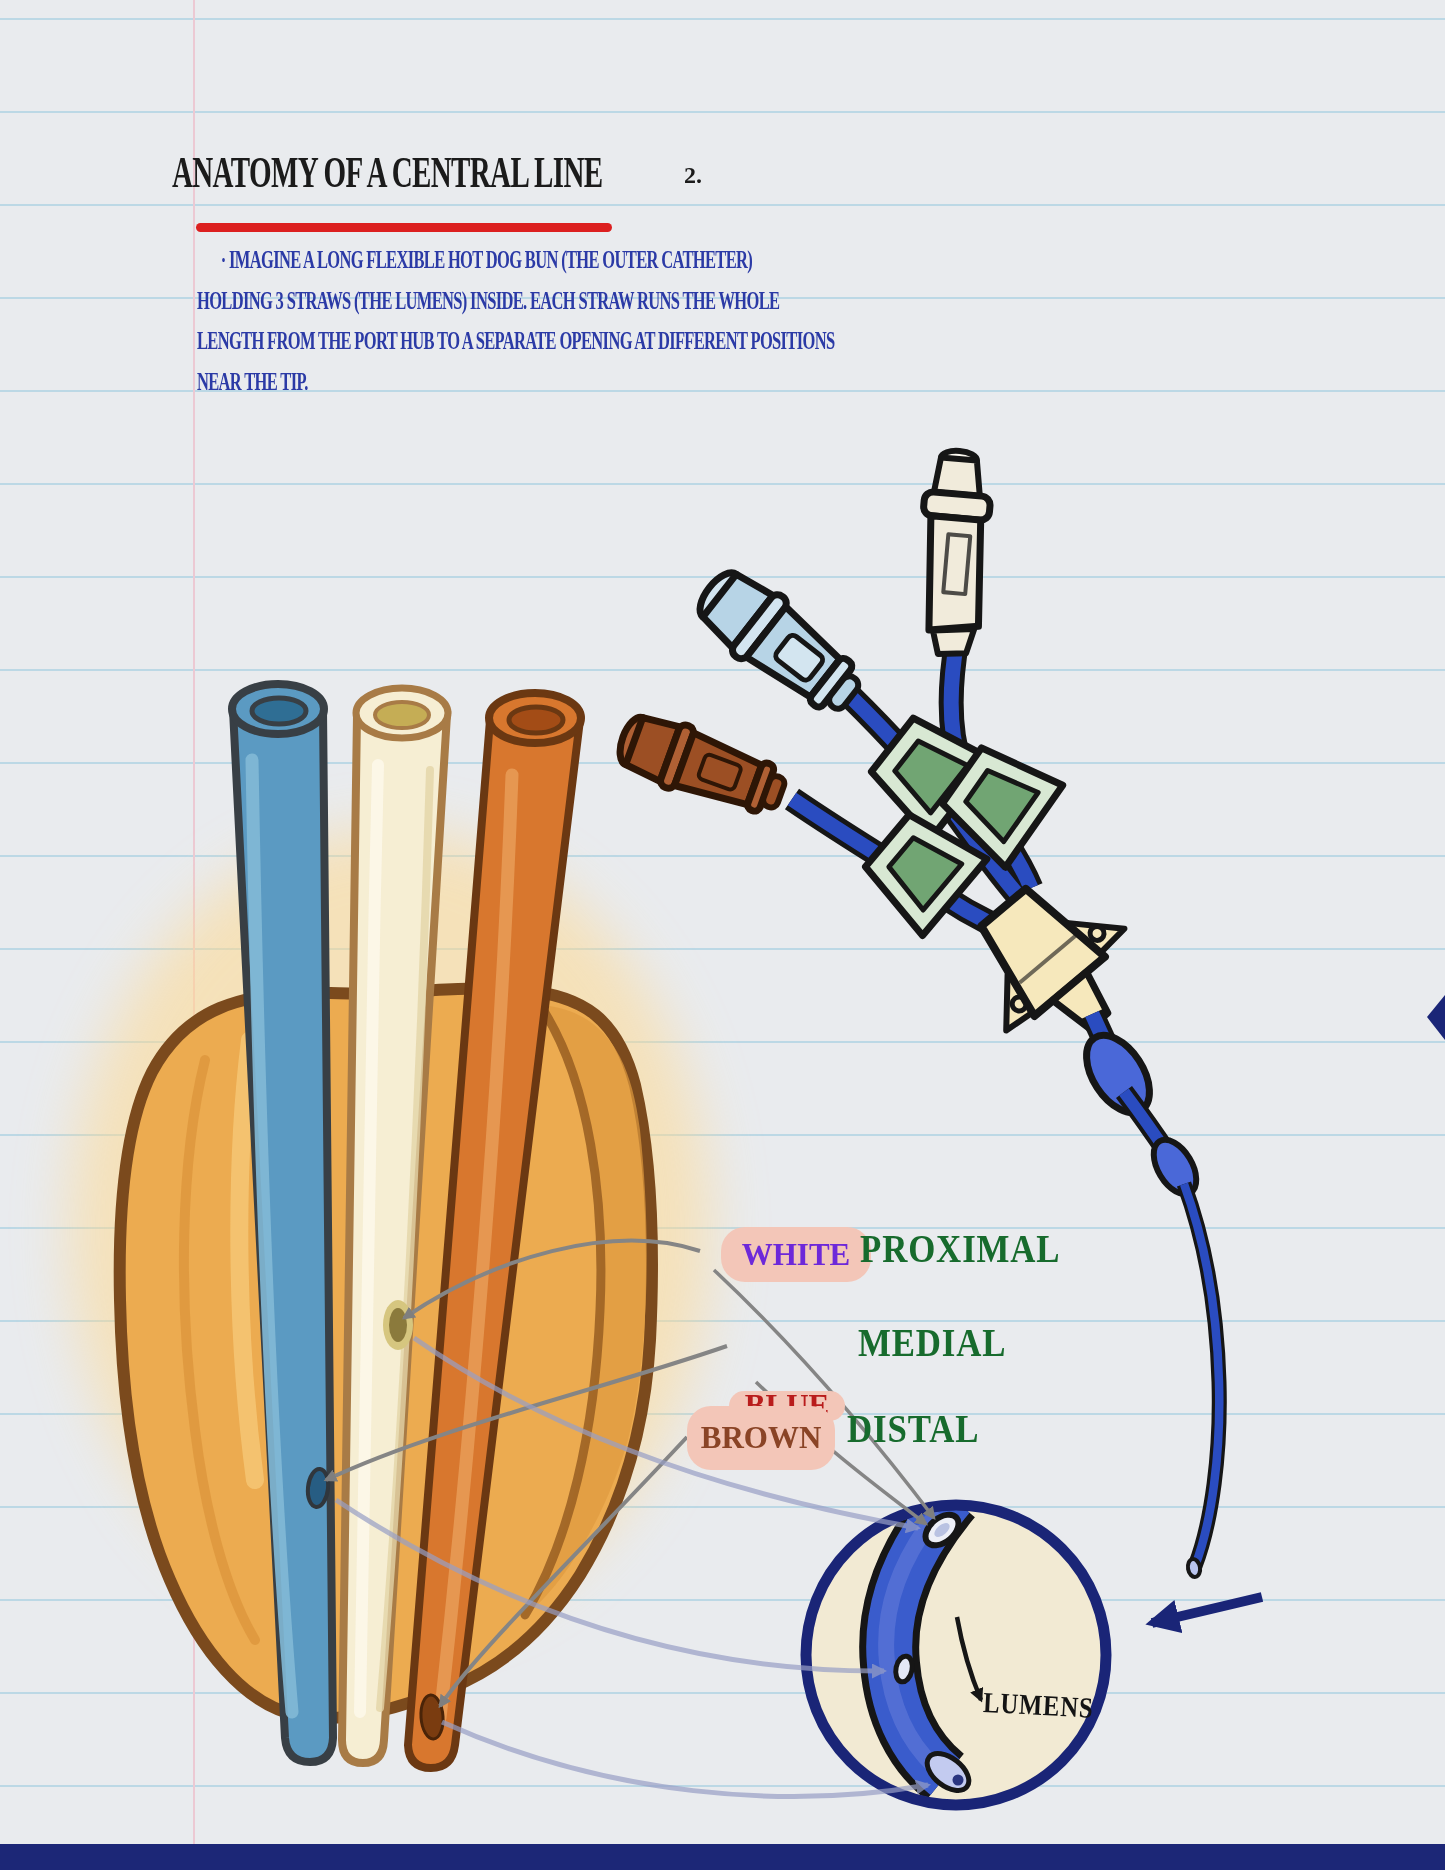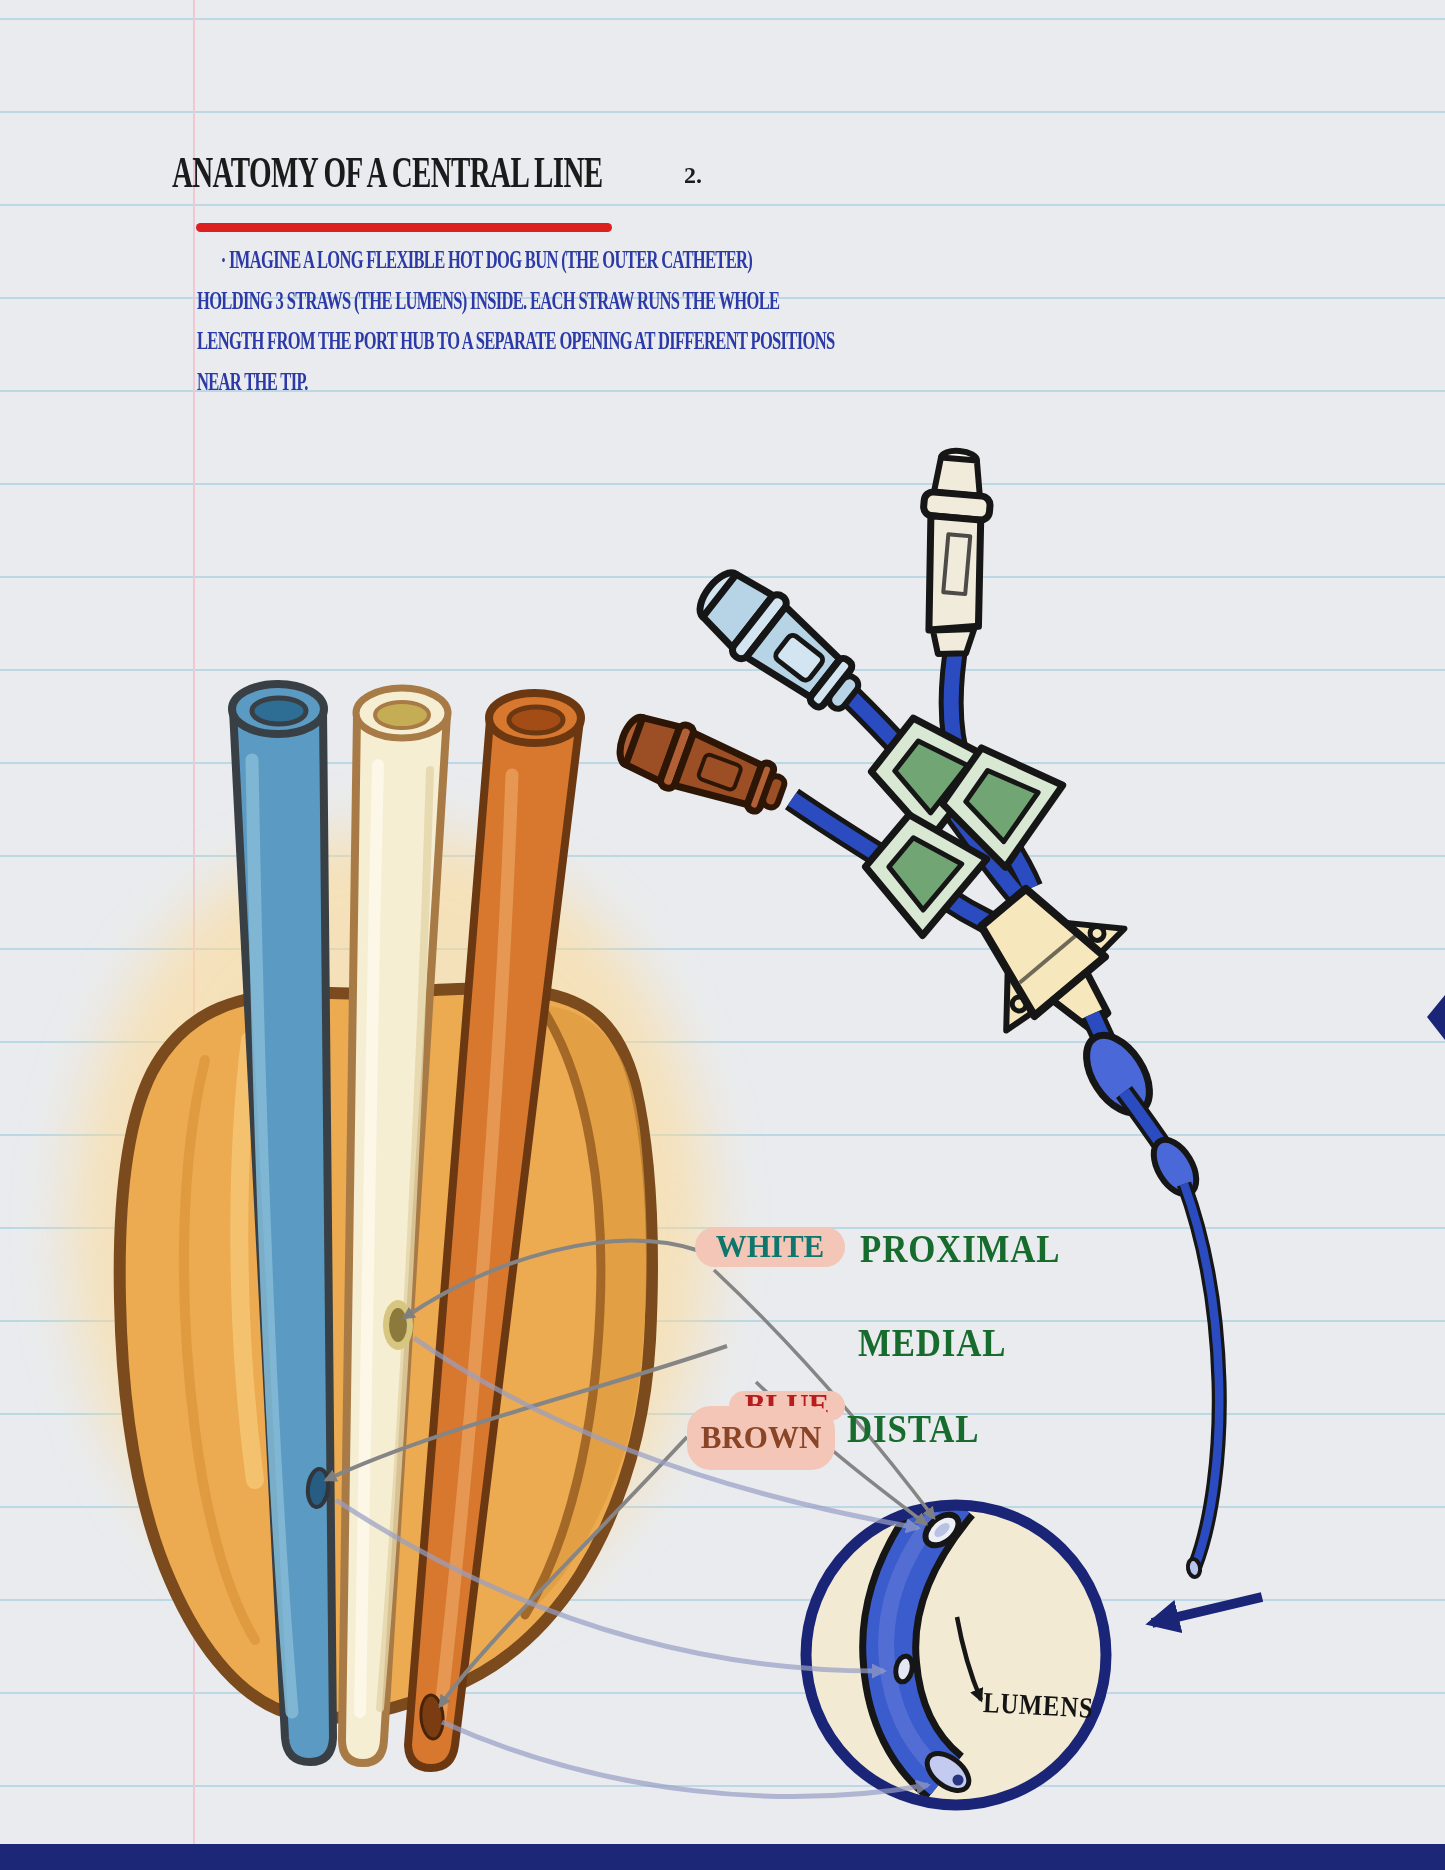--- a/index.html
+++ b/index.html
@@ -14,21 +14,21 @@
   .txt{z-index:3;}
   .title{left:172px;top:147px;font-size:44px;font-weight:bold;color:#1b1b1b;
     letter-spacing:-1px;transform:scaleX(.66);transform-origin:left top;white-space:nowrap;}
   .pagenum{left:684px;top:162px;font-size:24px;font-weight:bold;color:#1b1b1b;}
   .title-underline{left:196px;top:223px;width:416px;height:9px;background:#dc1f1f;border-radius:5px;z-index:3;}
   .para{left:197px;top:240px;width:1200px;font-size:25px;font-weight:bold;color:#2b3aa6;
     letter-spacing:-1px;line-height:40.6px;transform:scaleX(.66);transform-origin:left top;white-space:nowrap;}
   .para .indent{padding-left:36px;}
   .pill{border-radius:24px;background:#f3c6b8;display:flex;align-items:center;justify-content:center;
     font-weight:bold;z-index:3;}
-  .pill-white{left:695px;top:1227px;width:150px;height:40px;font-size:31px;color:#0f766e;}
+  .pill-white{left:721px;top:1227px;width:150px;height:55px;font-size:31px;color:#6d28d9;}
   .pill-blue{left:729px;top:1391px;width:116px;height:30px;font-size:31px;color:#b91c1c;}
   .pill-brown{left:687px;top:1406px;width:148px;height:64px;font-size:31px;color:#8a4426;}
   .greenword{font-size:41px;font-weight:bold;color:#176b2d;letter-spacing:1px;
     transform:scaleX(.85);transform-origin:left top;white-space:nowrap;z-index:3;}
   .gw-proximal{left:860px;top:1224px;}
   .gw-medial{left:858px;top:1318px;}
   .gw-distal{left:847px;top:1404px;}
   .lumens{left:984px;top:1686px;font-size:29px;font-weight:bold;color:#141414;letter-spacing:1px;
     transform:rotate(3deg) scaleX(.85);transform-origin:left top;z-index:4;}
   .bottom-bar{left:0;bottom:0;width:100%;height:26px;background:#1c2777;z-index:5;}

